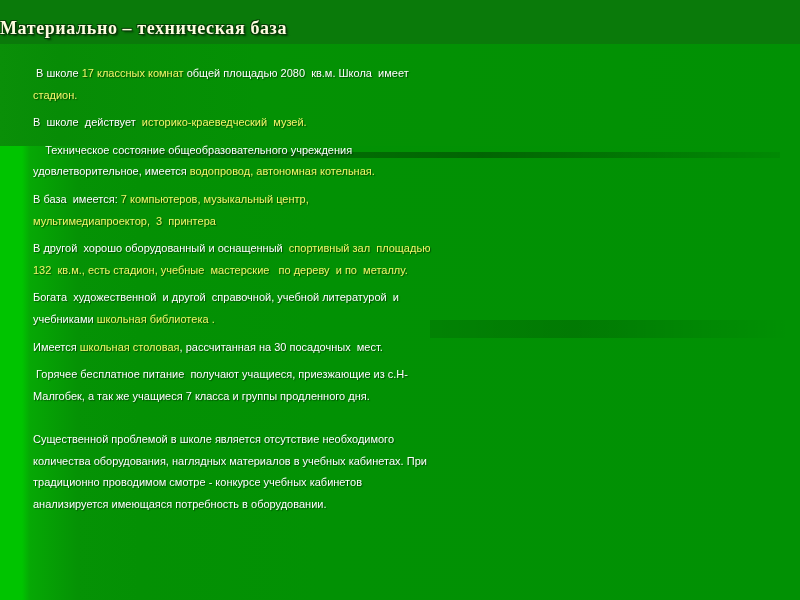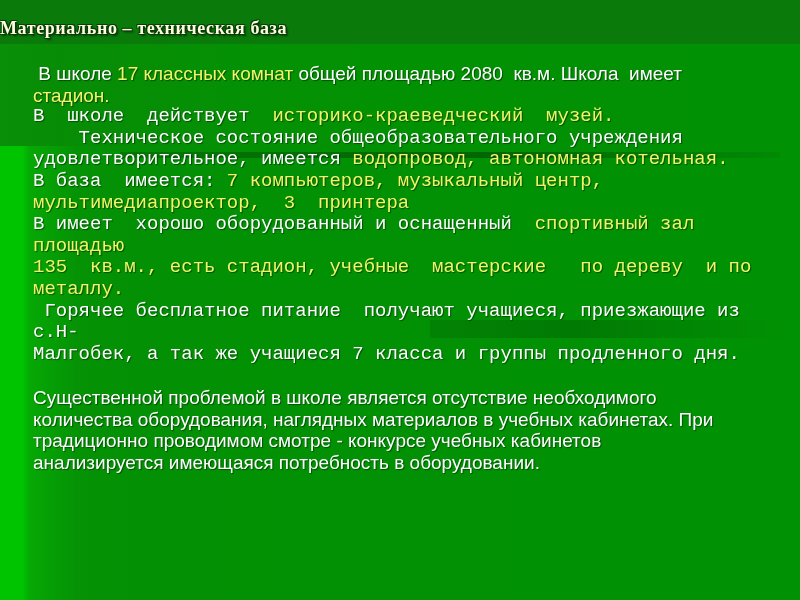--- a/index.html
+++ b/index.html
@@ -86,32 +86,32 @@
       -1px -1px 0 #063d06,
        2px 2px 2px rgba(0,0,0,0.55);
     white-space: nowrap;
   }
 
   #body-text {
     position: absolute;
     left: 33px;
     top: 63px;
     width: 745px;
-    font-size: 19px;
+    font-size: 11px;
     line-height: 21.6px;
     color: #ffffff;
     text-shadow: 1px 1px 1px rgba(0,0,0,0.45);
     white-space: pre-wrap;
   }
 
   .para {
     margin: 0;
     padding: 0;
   }
-  .para + .para { margin-top: 0; font-family: Liberation Mono, monospace; }
+  .para + .para { margin-top: 6px; }
 
   .hl {
     color: #f2f56a;
   }
   .gap {
     display: block;
     height: 21.6px;
   }
 </style>
 </head>
@@ -123,20 +123,21 @@
   <div id="title-wash"></div>
 
   <h1 id="title">Материально – техническая  база</h1>
 
   <div id="band-artifact"></div>
   <div id="band-artifact2"></div>
 
   <div id="body-text"><div class="para"><span> В школе </span><span class="hl">17 классных комнат</span><span> общей площадью 2080  кв.м. Школа  имеет
 </span><span class="hl">стадион.</span></div><div class="para"><span>В  школе  действует  </span><span class="hl">историко-краеведческий  музей.</span></div><div class="para"><span>    Техническое состояние общеобразовательного учреждения
 удовлетворительное, имеется </span><span class="hl">водопровод, автономная котельная.</span></div><div class="para"><span>В база  имеется: </span><span class="hl">7 компьютеров, музыкальный центр,
-мультимедиапроектор,  3  принтера</span></div><div class="para"><span>В имеет  хорошо оборудованный и оснащенный  </span><span class="hl">спортивный зал  площадью
-135  кв.м., есть стадион, учебные  мастерские   по дереву  и по  металлу.</span></div><div class="para"><span> Горячее бесплатное питание  получают учащиеся, приезжающие из с.Н-
+мультимедиапроектор,  3  принтера</span></div><div class="para"><span>В другой  хорошо оборудованный и оснащенный  </span><span class="hl">спортивный зал  площадью
+132  кв.м., есть стадион, учебные  мастерские   по дереву  и по  металлу.</span></div><div class="para"><span>Богата  художественной  и другой  справочной, учебной литературой  и
+учебниками </span><span class="hl">школьная библиотека .</span></div><div class="para"><span>Имеется </span><span class="hl">школьная столовая</span><span>, рассчитанная на 30 посадочных  мест.</span></div><div class="para"><span> Горячее бесплатное питание  получают учащиеся, приезжающие из с.Н-
 Малгобек, а так же учащиеся 7 класса и группы продленного дня.</span></div><span class="gap"></span><div class="para"><span>Существенной проблемой в школе является отсутствие необходимого
 количества оборудования, наглядных материалов в учебных кабинетах. При
 традиционно проводимом смотре - конкурсе учебных кабинетов
 анализируется имеющаяся потребность в оборудовании.</span></div></div>
 
 </div>
 
 </body></html>

